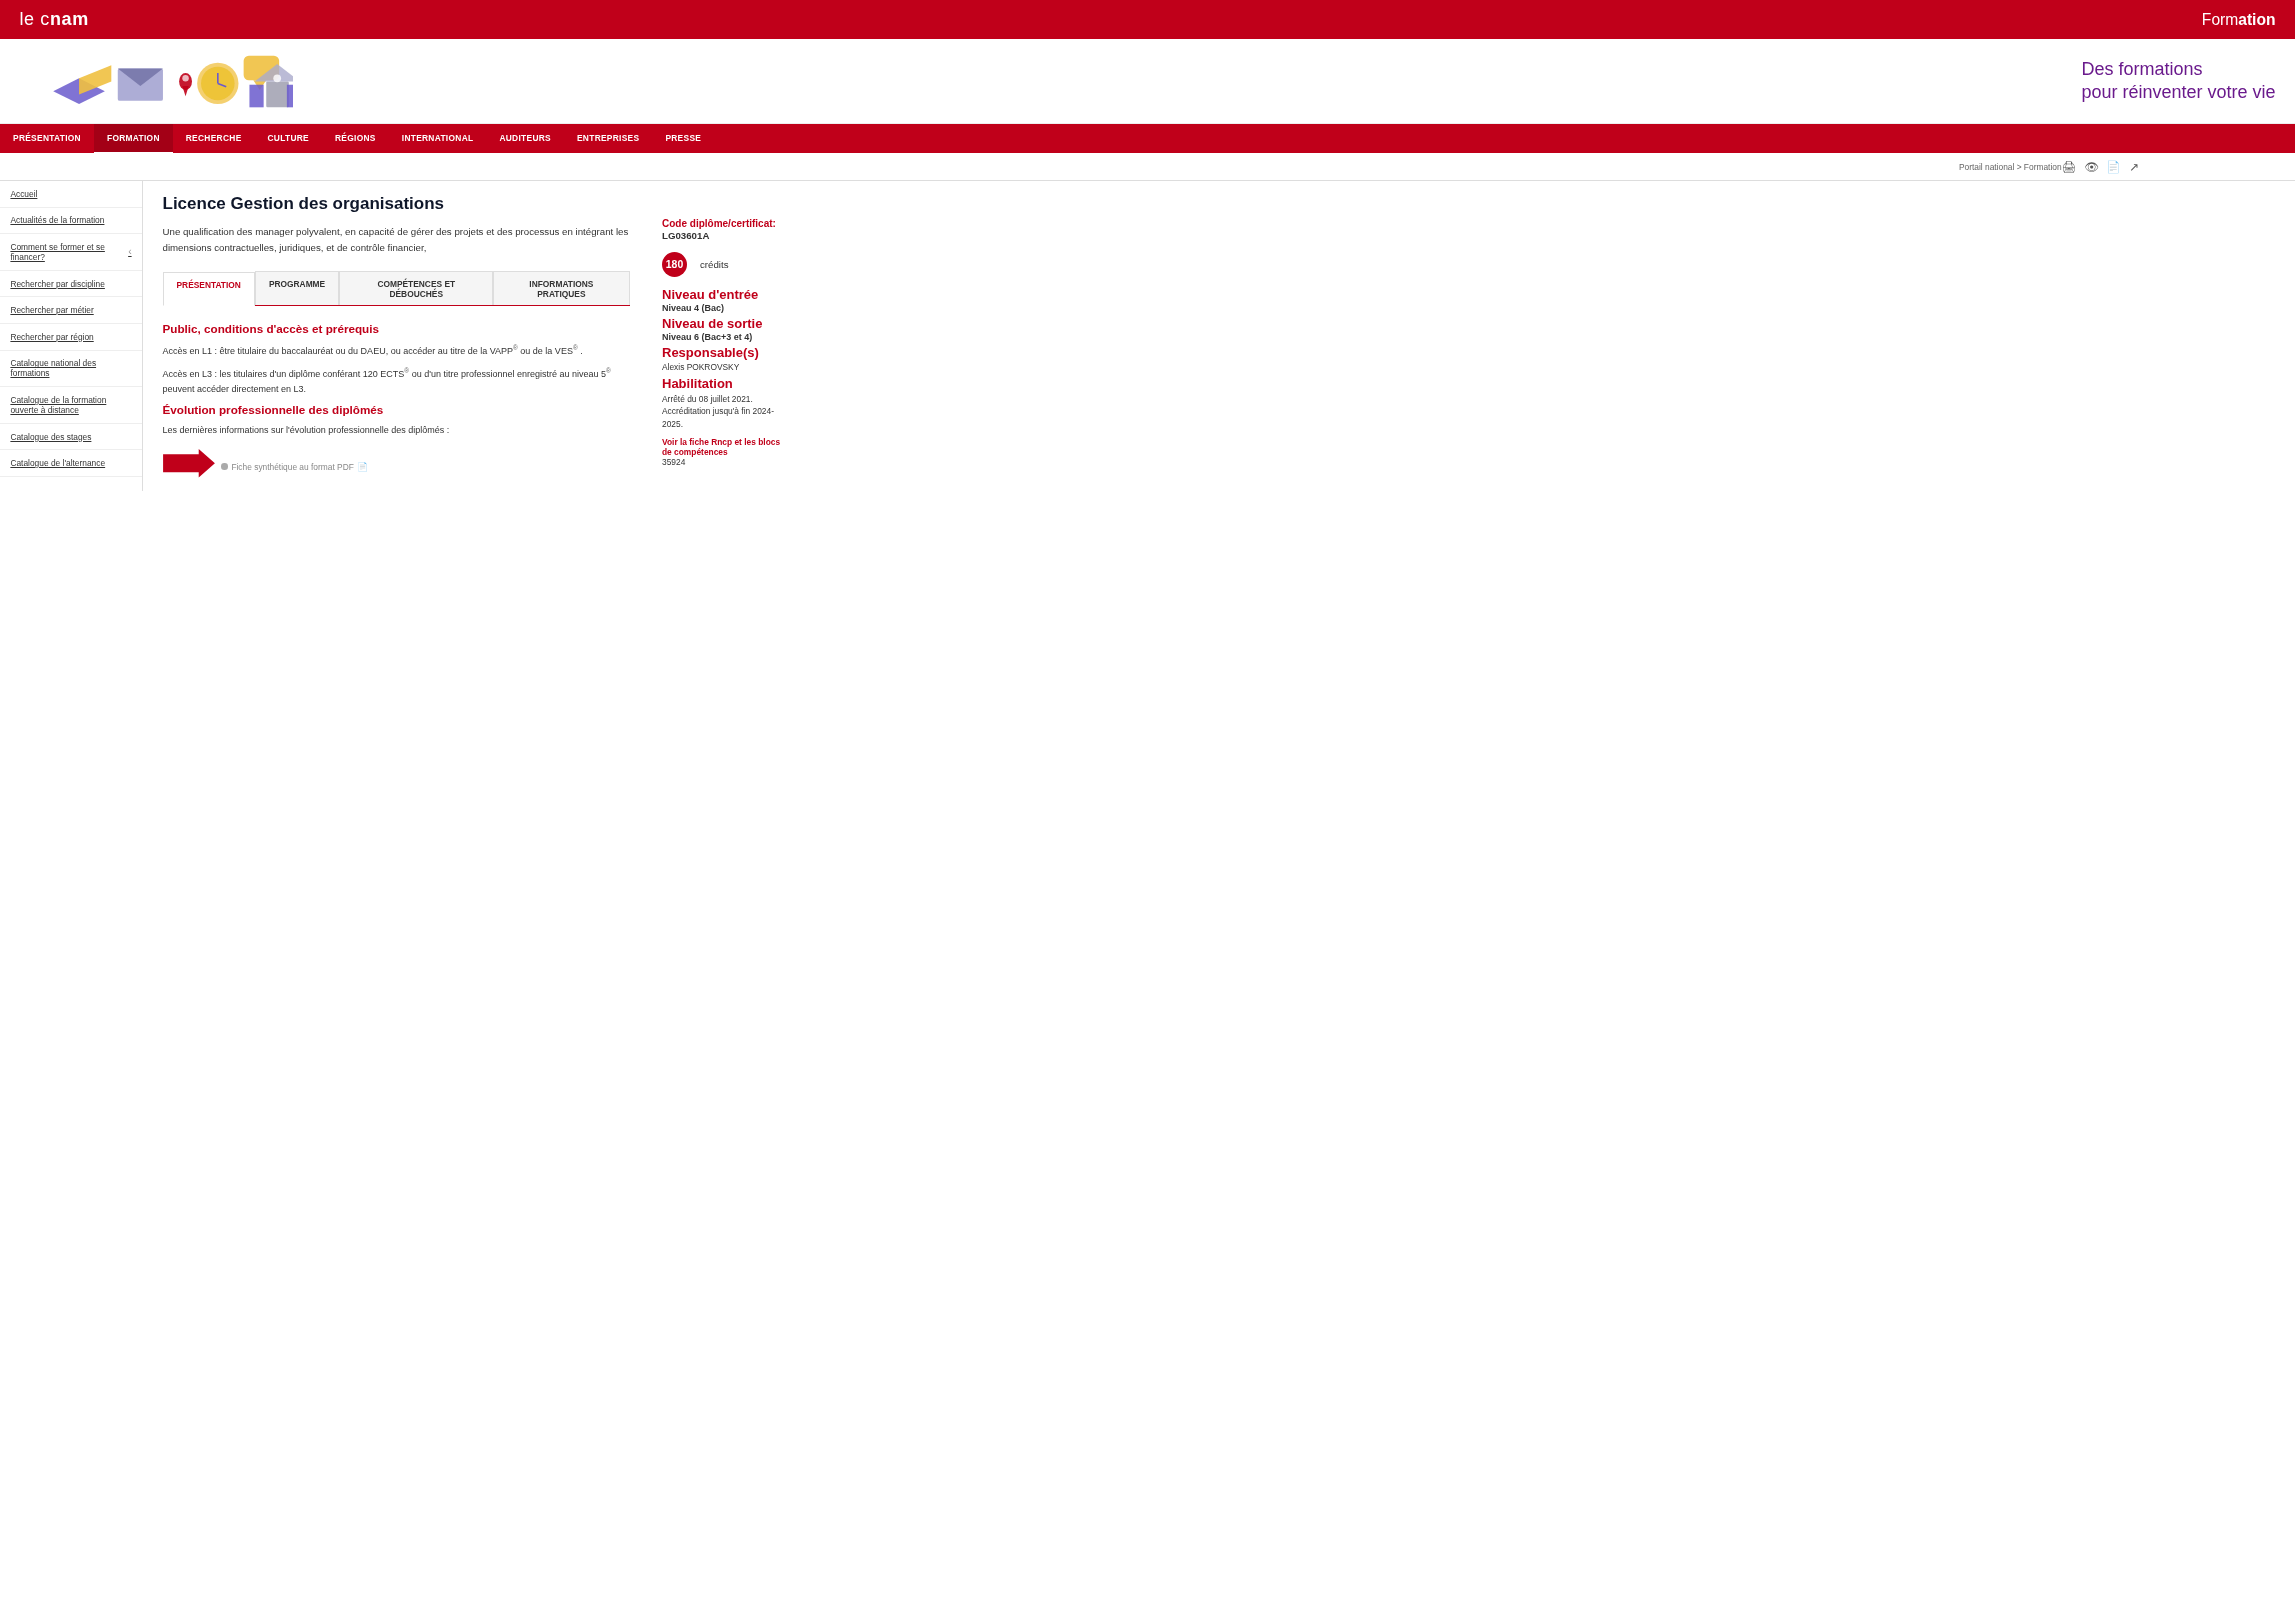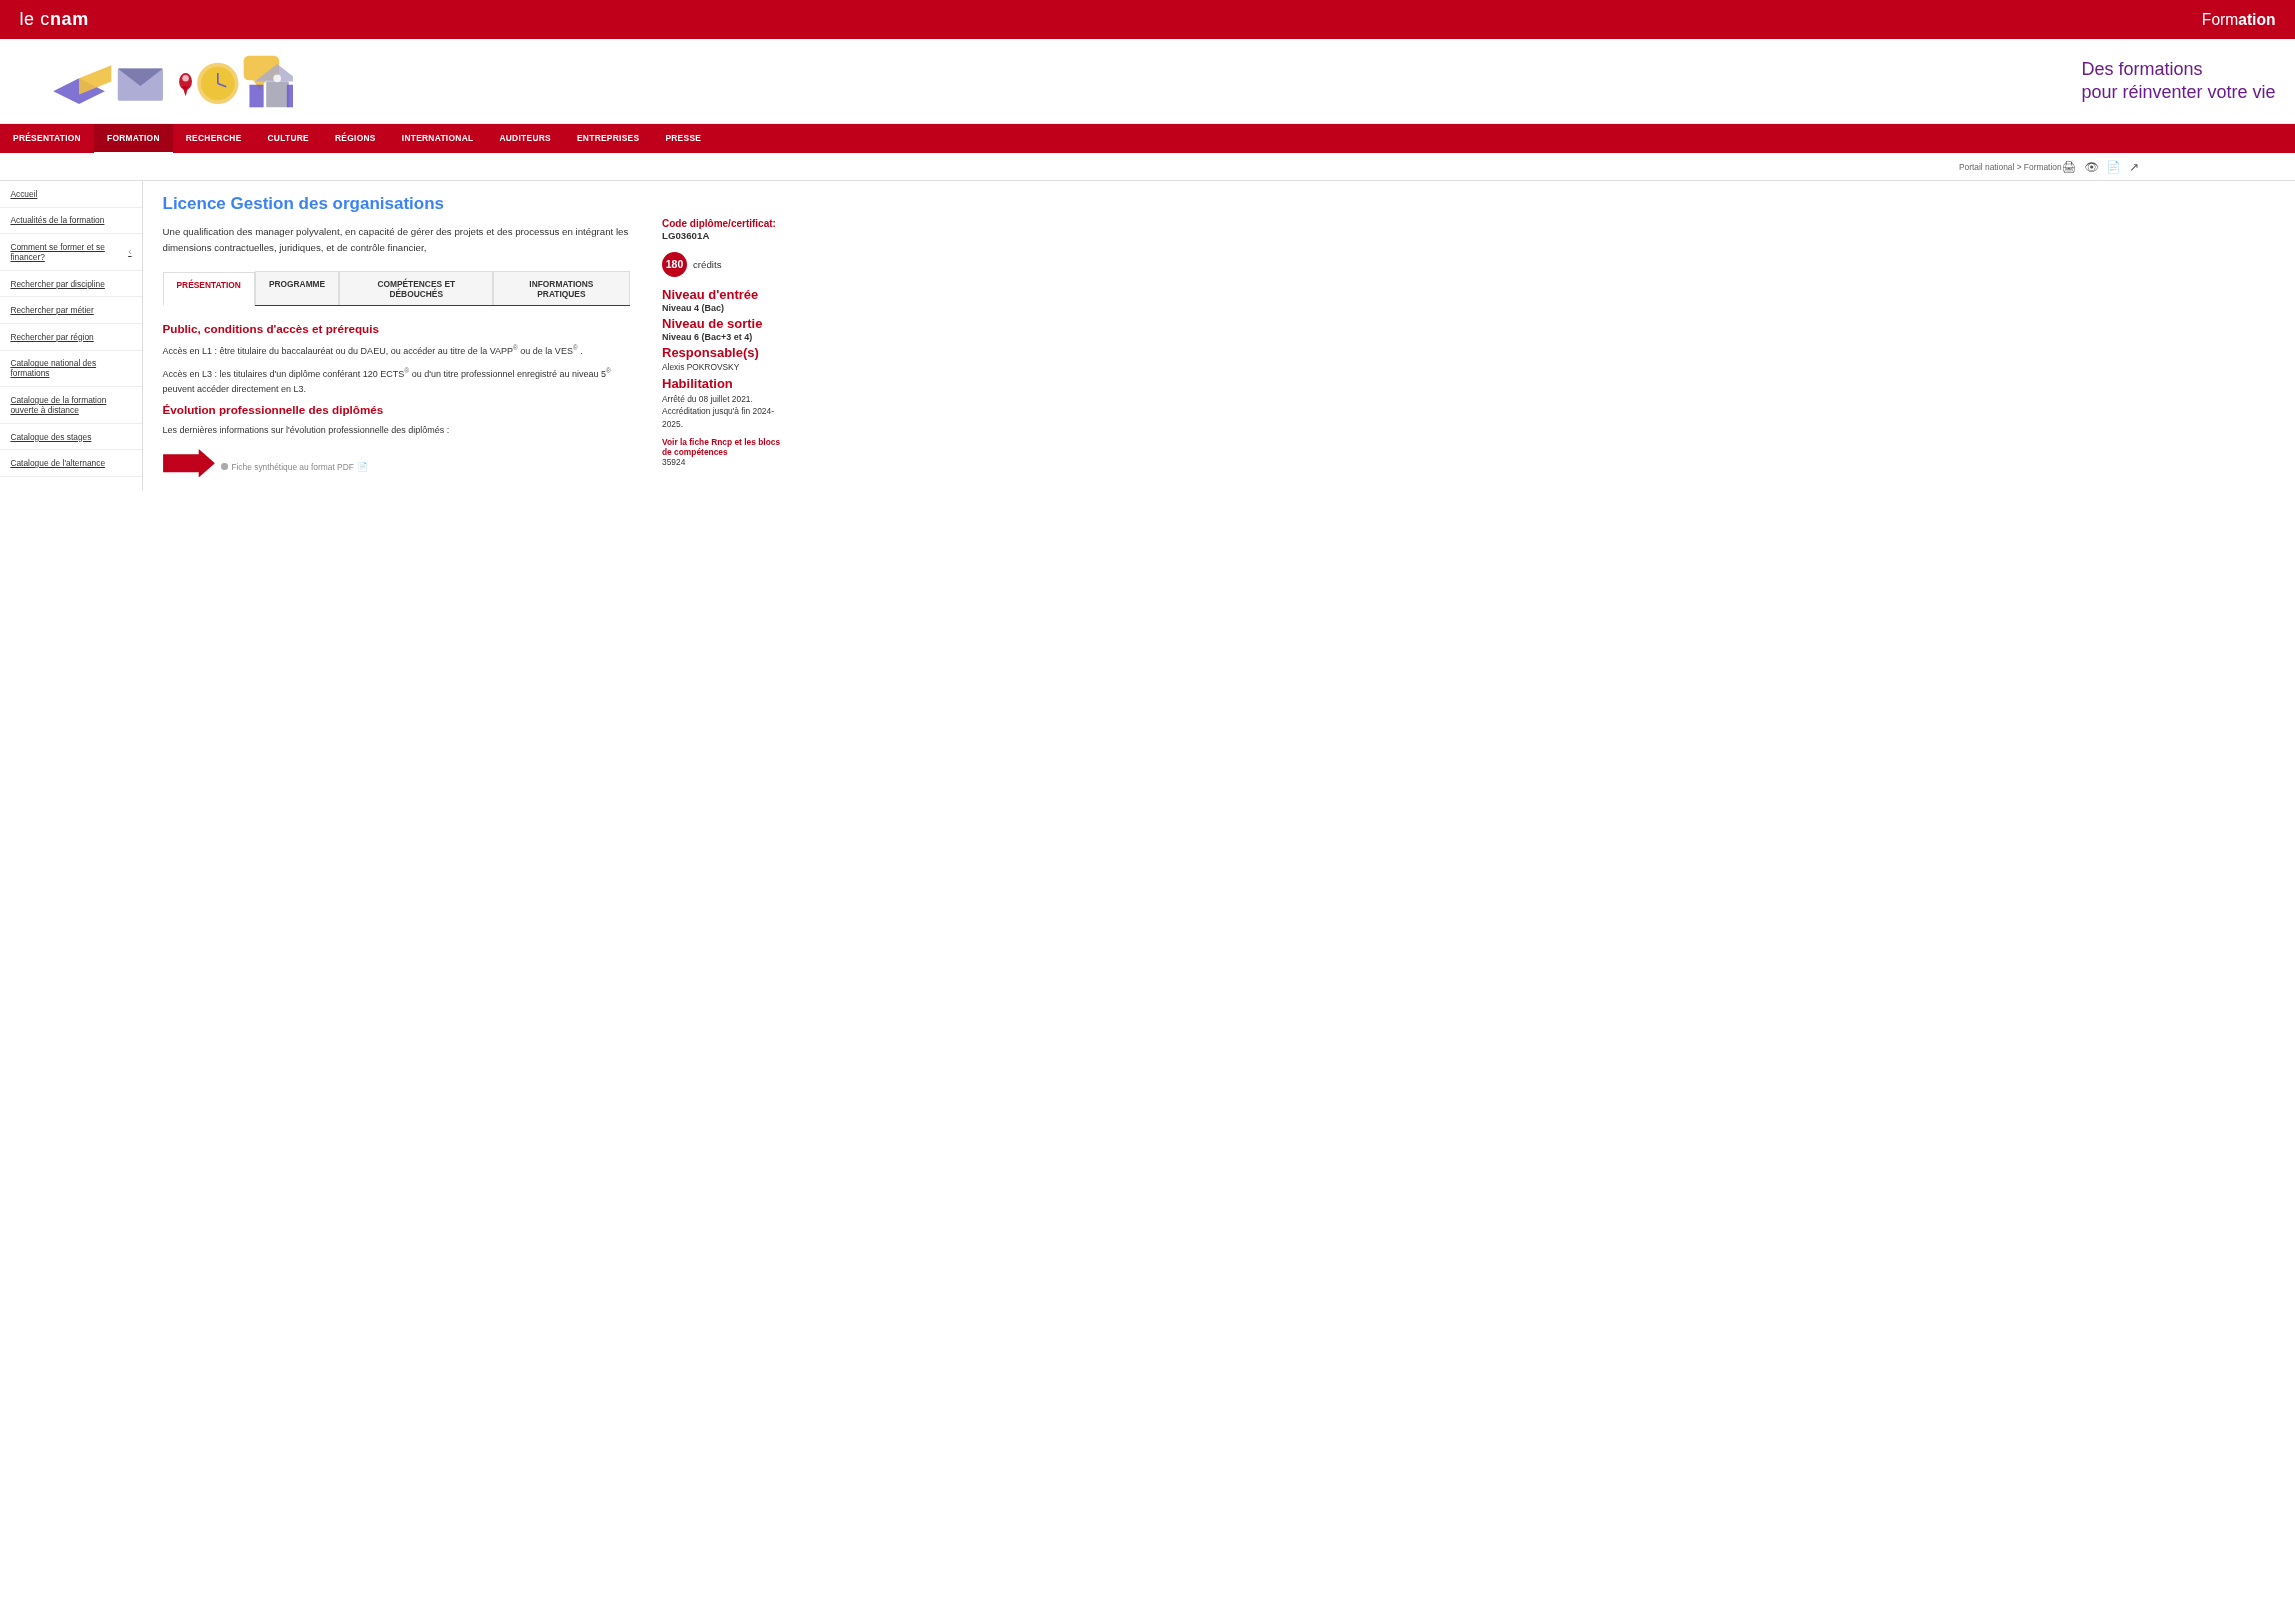--- a/index.html
+++ b/index.html
@@ -140,21 +140,21 @@
     }
 
     
     .content {
       flex: 1;
       padding: 13px 19.5px;
       max-width: 506px;
     }
 
     .page-title {
-      color: #3b82f6;
+      color: #0f172a;
       font-size: 17px;
       font-weight: 700;
       margin-bottom: 10.4px;
     }
     .page-description {
       font-size: 9.7px;
       color: #333;
       line-height: 1.6;
       margin-bottom: 15.6px;
     }
@@ -249,21 +249,21 @@
     }
     .diploma-code-value {
       font-size: 9.7px;
       font-weight: 700;
       color: #333;
       margin-bottom: 10.4px;
     }
     .credits-row {
       display: flex;
       align-items: center;
-      gap: 6px;
+      gap: 13px;
       margin-bottom: 10.4px;
     }
     .credits-badge {
       background: #c0001a;
       color: #fff;
       font-size: 10.4px;
       font-weight: 700;
       border-radius: 50%;
       width: 25px;
       height: 25px;

